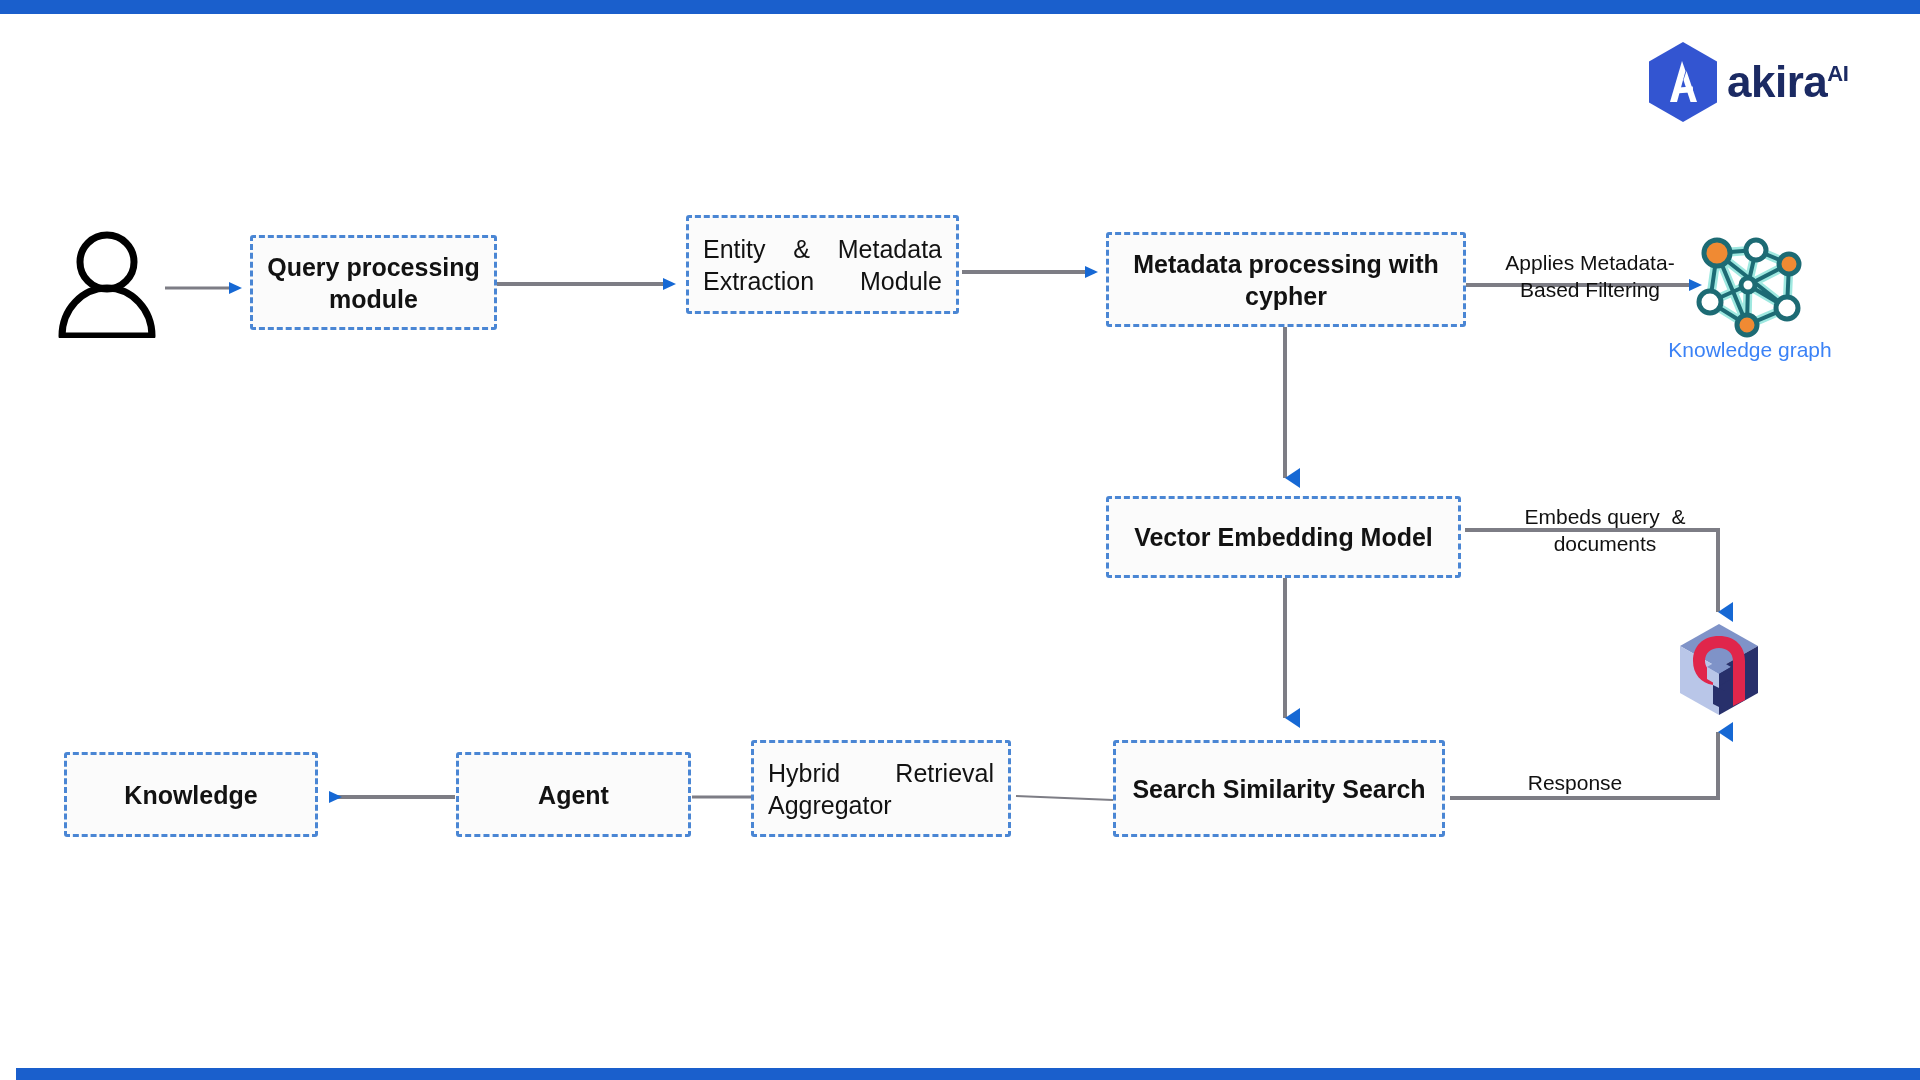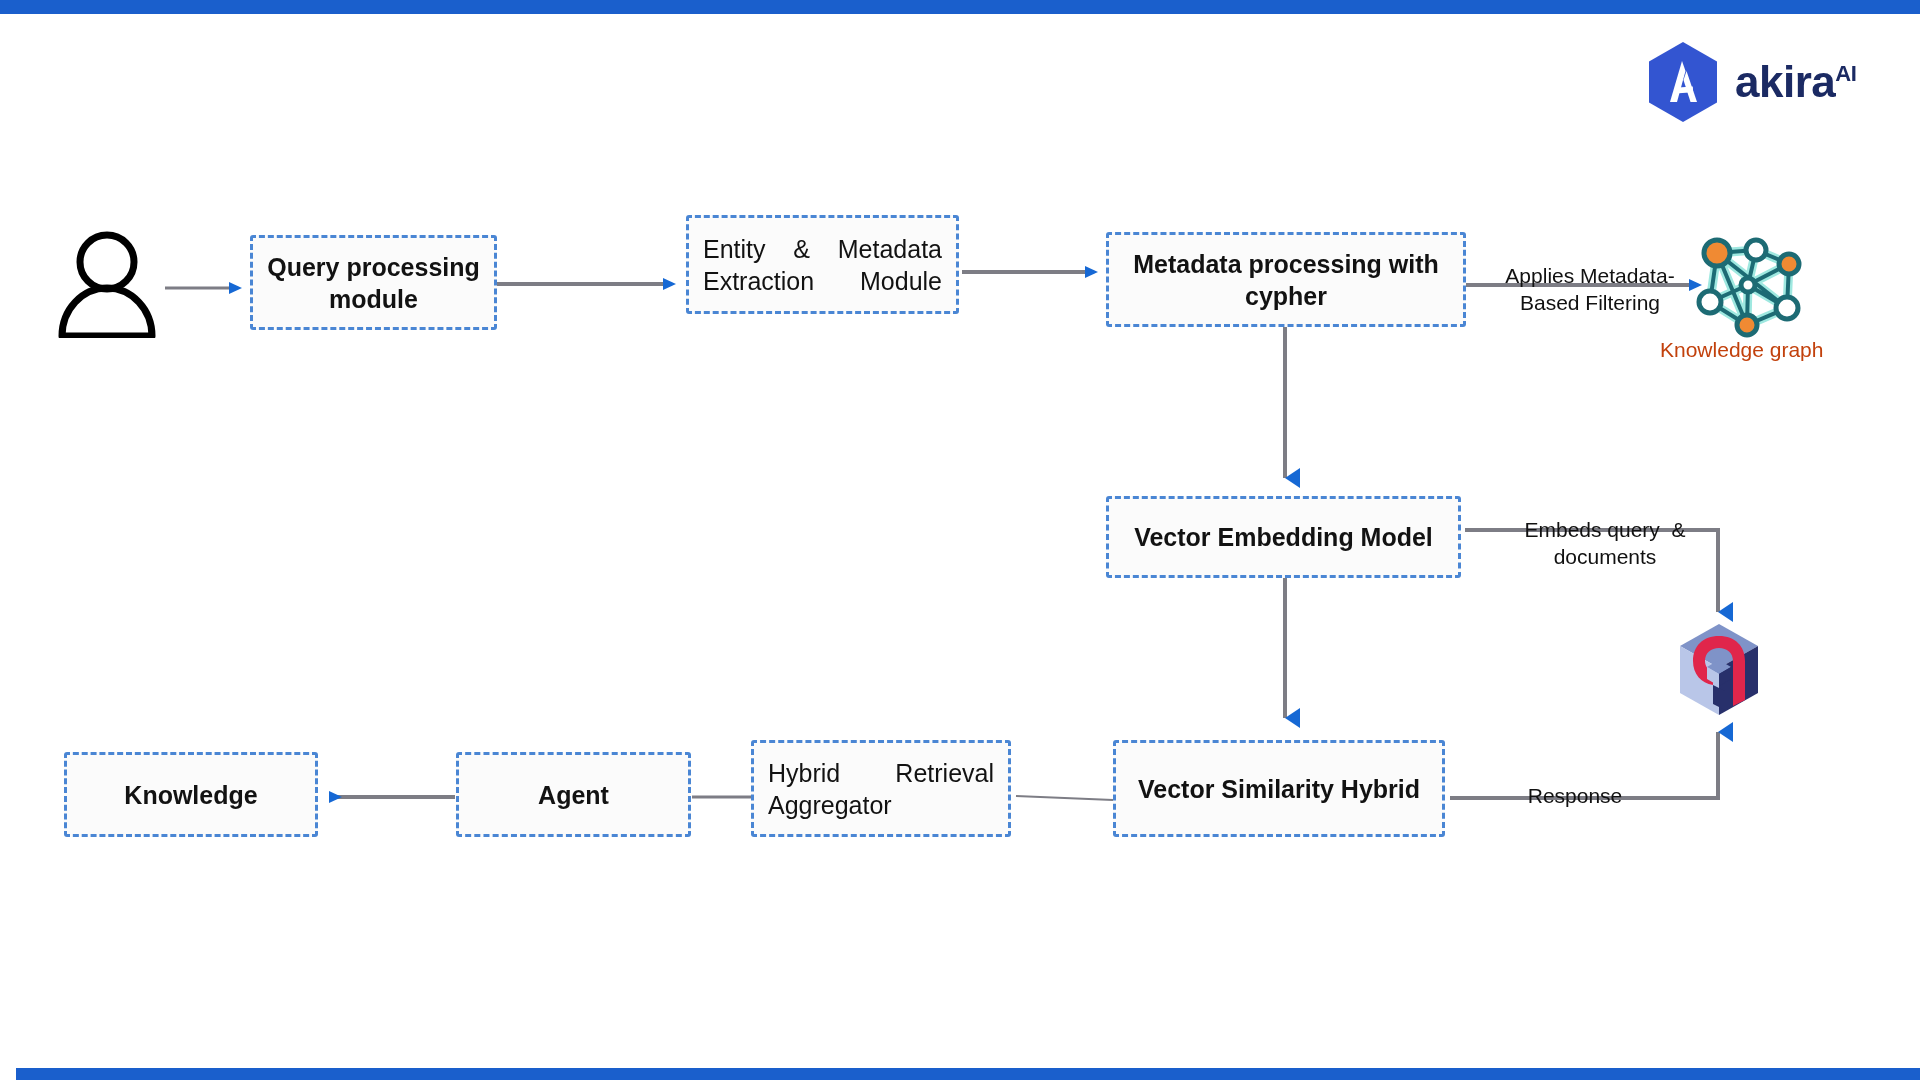--- a/index.html
+++ b/index.html
@@ -30,21 +30,21 @@
     width: 1904px; height: 13px;
     background: #1a5fcc;
   }
 
   
   .brand {
     position: absolute;
     left: 1645px; top: 40px;
     display: flex;
     align-items: center;
-    gap: 14px;
+    gap: 6px;
   }
   .brand-mark { width: 76px; height: 84px; display: block; }
   .brand-text {
     font-size: 44px;
     font-weight: 700;
     color: #1b2a63;
     letter-spacing: -0.5px;
     line-height: 1;
     position: relative;
     white-space: nowrap;
@@ -77,36 +77,36 @@
   .node.justify.two .label { text-align: justify; }
 
   
   .edge-label {
     position: absolute;
     font-size: 21px;
     line-height: 1.28;
     color: #111111;
     text-align: center;
     white-space: pre;
-    margin-top: 13px;
   }
 
   
   .wires {
     position: absolute;
     left: 0; top: 0;
     width: 1920px; height: 1080px;
     pointer-events: none;
   }
 
   
   .icon-caption {
     position: absolute;
     font-size: 21px;
-    color: #c2410c;
+    color: #3b82f6;
+    text-align: center;
     white-space: nowrap;
   }
 
   .icon-box { position: absolute; }
 </style>
 </head>
 <body>
 
 <div class="top-bar"></div>
 <div class="bottom-bar"></div>
@@ -177,21 +177,21 @@
 
 <div class="node center" style="left:1106px; top:232px; width:360px; height:95px;">
   <span class="label">Metadata processing with cypher</span>
 </div>
 
 <div class="node center" style="left:1106px; top:496px; width:355px; height:82px;">
   <span class="label">Vector Embedding Model</span>
 </div>
 
 <div class="node center" style="left:1113px; top:740px; width:332px; height:97px;">
-  <span class="label">Vector Similarity Hybrid</span>
+  <span class="label">Search Similarity Search</span>
 </div>
 
 <div class="node justify two" style="left:751px; top:740px; width:260px; height:97px;">
   <span class="label">Hybrid Retrieval Aggregator</span>
 </div>
 
 <div class="node center" style="left:456px; top:752px; width:235px; height:85px;justify-content:flex-end;">
   <span class="label">Agent</span>
 </div>
 

